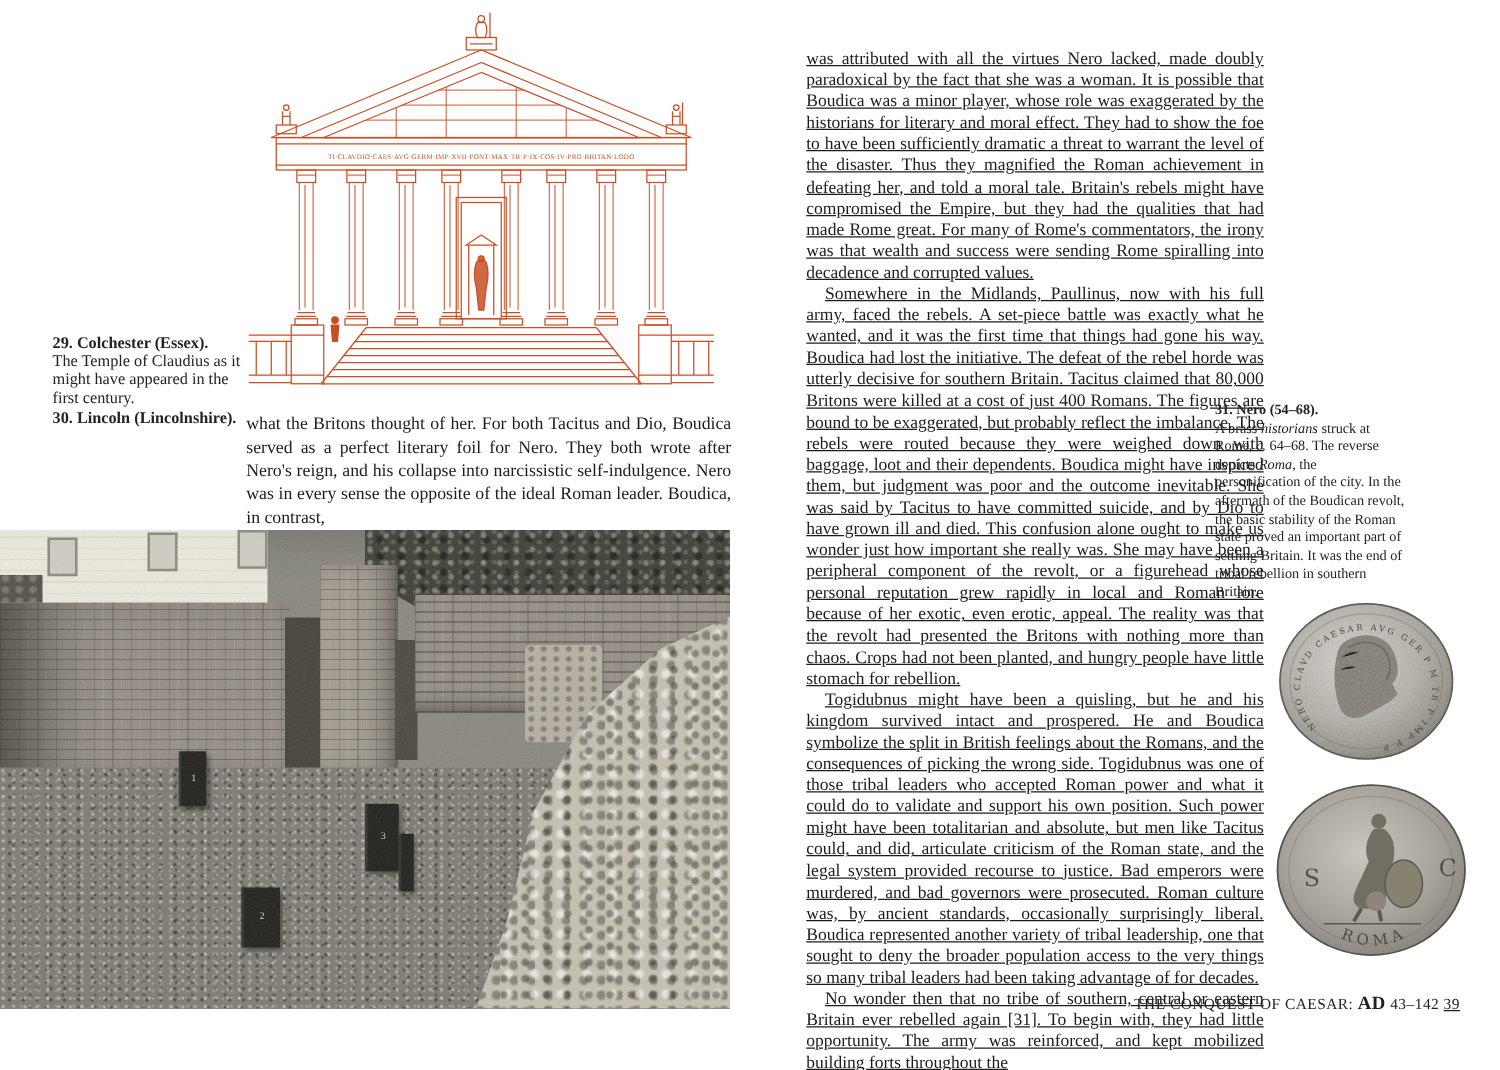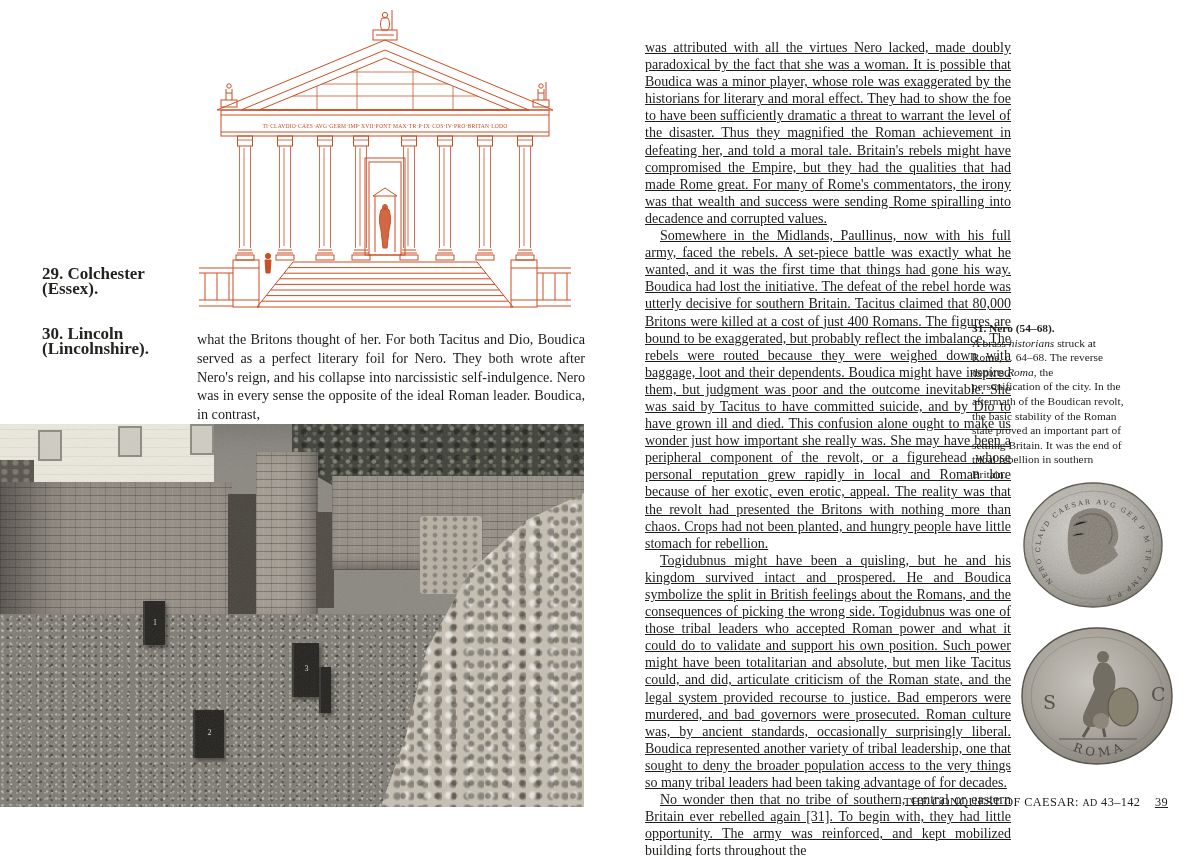--- a/index.html
+++ b/index.html
@@ -1,39 +1,39 @@
 <!DOCTYPE html>
 <html><head>
 <meta charset="utf-8">
 <style>
   html,body{margin:0;padding:0;background:#ffffff;}
   .page{position:relative;width:1200px;height:856px;background:#ffffff;overflow:hidden;
         font-family:"Liberation Serif","DejaVu Serif",serif;color:#1d1c1a;}
 
   
-  .caption{position:absolute;left:42px;width:152px;font-size:17px;line-height:14.6px;color:#24231f;}
+  .caption{position:absolute;left:42px;width:152px;font-size:13px;line-height:14.6px;color:#24231f;}
   .caption .cap-title{font-weight:bold;}
   .cap29{top:267px;}
   .cap30{top:327px;}
   .cap31{position:absolute;left:972px;top:321px;width:152px;font-size:11.4px;line-height:14.6px;color:#24231f;}
   .cap31 .cap-title{font-weight:bold;}
   .caption i,.cap31 i{font-style:italic;}
 
   .middle-text{position:absolute;left:197px;top:330px;width:388px;
                font-size:14.2px;line-height:18.8px;text-align:justify;}
 
   .main-col{position:absolute;left:645px;top:39px;width:366px;
             font-size:14px;line-height:17.1px;text-align:justify;}
   .main-col p{margin:0;text-indent:15px;text-decoration:underline;}
   .main-col p.first{text-indent:0;}
 
   .footer{position:absolute;left:650px;top:795px;width:518px;text-align:right;
           font-size:12.3px;letter-spacing:.4px;color:#222;}
-  .footer .era{font-size:10px;}
-  .footer .pgnum{display:inline-block;margin-left:11px;text-decoration:underline;}
+  .footer .era{font-size:15px;font-weight:bold;}
+  .footer .pgnum{display:inline-block;text-decoration:underline;}
 
   
   .temple{position:absolute;left:197px;top:10px;width:378px;height:310px;}
   .temple svg{display:block;}
 
   
   .photo{position:absolute;left:0;top:424px;width:584px;height:383px;background:#8a8880;overflow:hidden;
          box-shadow:inset 0 0 40px rgba(0,0,0,.25);}
   .photo>div{position:absolute;}
   .ph-building{left:0;top:0;width:214px;height:78px;background:#ecead f;
@@ -91,20 +91,21 @@
   .coin-obv{left:1023px;top:482px;width:140px;height:126px;}
   .coin-rev{left:1019px;top:625px;width:156px;height:142px;}
 </style>
 </head>
 <body>
 
 <div class="page">
 
   <div class="caption cap29">
     <span class="cap-title">29. Colchester (Essex).</span><br>
+    <span>The Temple of Claudius as it might have appeared in the first century.</span>
   </div>
 
   <div class="caption cap30">
     <span class="cap-title">30. Lincoln (Lincolnshire).</span><br>
   </div>
 
   <div class="temple">
     <svg width="378" height="310" viewBox="0 0 378 310" fill="none" stroke="#c94e24" stroke-width="1">
 
       <g>

